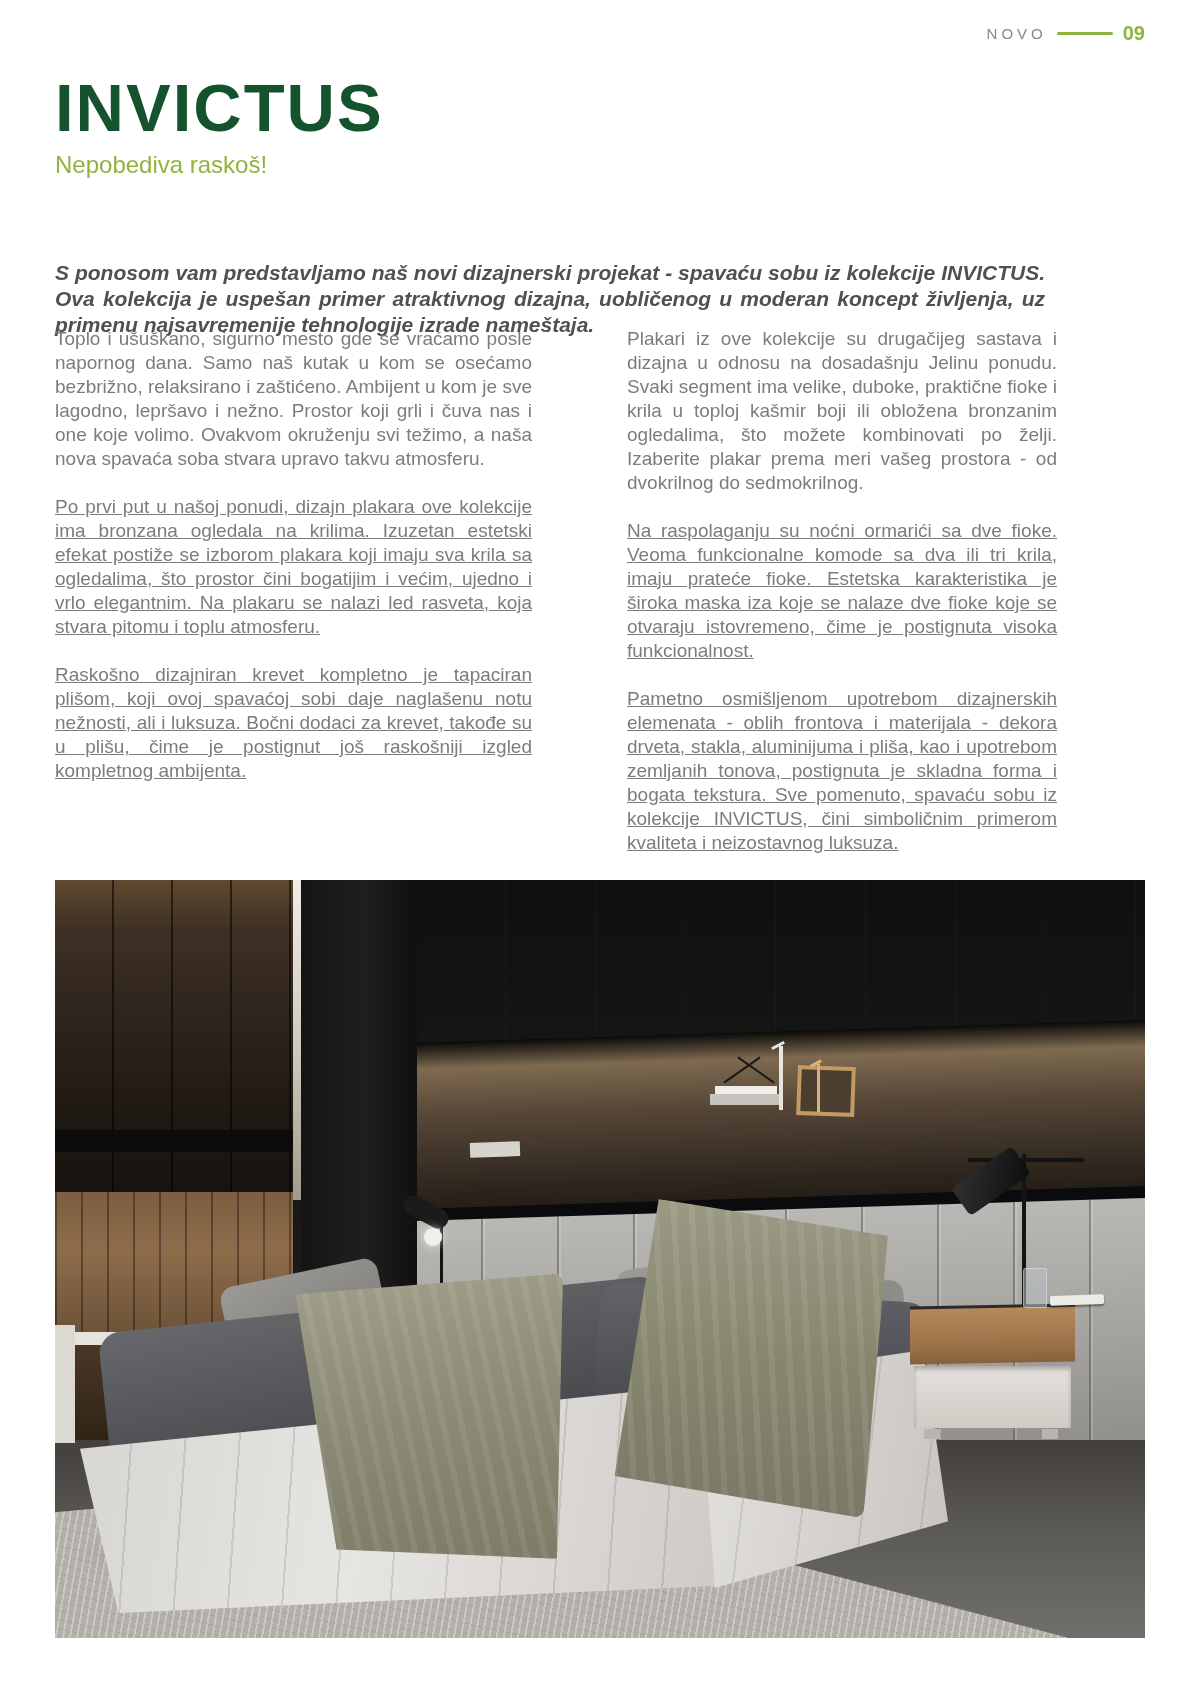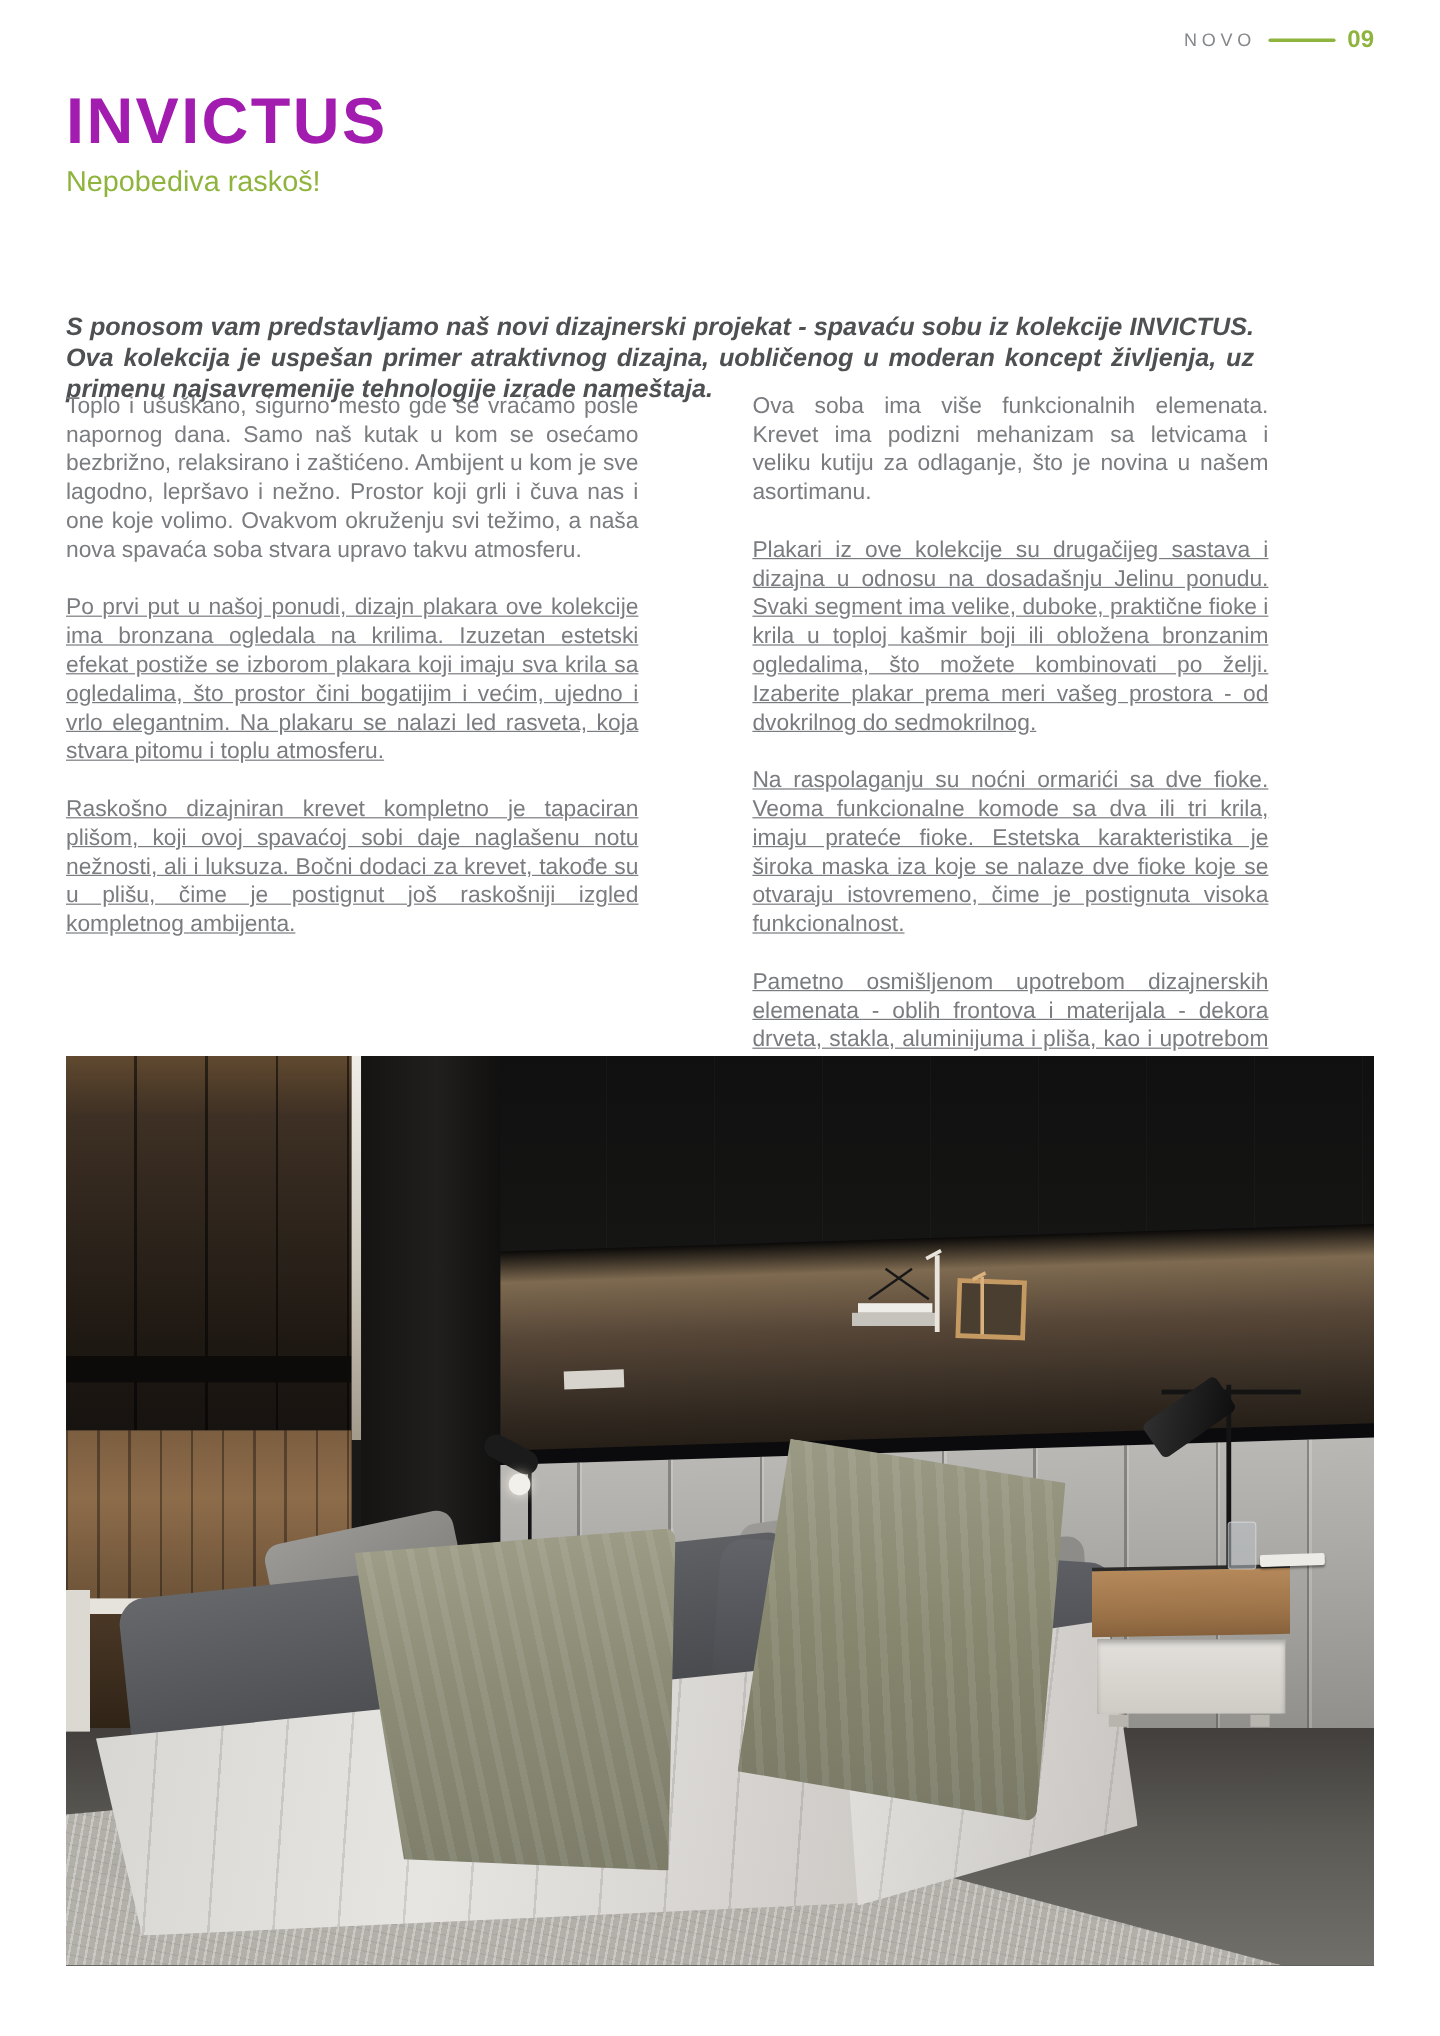--- a/index.html
+++ b/index.html
@@ -9,21 +9,21 @@
 
   
   .hdr { position:absolute; top:22px; right:55px; display:flex; align-items:center; gap:10px; }
   .novo { font-size:15px; letter-spacing:4px; color:#85878a; }
   .hline { display:inline-block; width:56px; height:3px; background:#8fb43e; border-radius:2px; }
   .pnum { font-size:20px; font-weight:bold; color:#8fb43e; }
 
   
   .titleblock { position:absolute; left:55px; top:72px; }
   .t1 { font-size:48px; font-weight:400; color:#58595b; letter-spacing:1px; line-height:1.05; }
-  .t2 { font-size:54px; font-weight:700; color:#a21caf; letter-spacing:2px; line-height:1.0; margin-top:2px; }
+  .t2 { font-size:67px; font-weight:700; color:#14532d; letter-spacing:2px; line-height:1.0; margin-top:2px; }
   .t3 { font-size:24px; font-weight:400; color:#8fb43e; margin-top:10px; }
 
   
   .intro { position:absolute; left:55px; top:260px; width:990px;
     font-size:21px; font-weight:700; font-style:italic; color:#4f5052;
     line-height:26px; text-align:justify; }
 
   
   .cols { position:absolute; left:55px; top:327px; width:1002px; display:flex; }
   .col { text-align:justify; font-size:19px; line-height:24px; color:#7b7c7f; }
@@ -176,21 +176,20 @@
 
   <p class="intro">S ponosom vam predstavljamo naš novi dizajnerski projekat - spavaću sobu iz kolekcije INVICTUS. Ova kolekcija je uspešan primer atraktivnog dizajna, uobličenog u moderan koncept življenja, uz primenu najsavremenije tehnologije izrade nameštaja.</p>
 
   <section class="cols">
     <div class="col left">
       <p>Toplo i ušuškano, sigurno mesto gde se vraćamo posle napornog dana. Samo naš kutak u kom se osećamo bezbrižno, relaksirano i zaštićeno. Ambijent u kom je sve lagodno, lepršavo i nežno. Prostor koji grli i čuva nas i one koje volimo. Ovakvom okruženju svi težimo, a naša nova spavaća soba stvara upravo takvu atmosferu.</p>
       <p>Po prvi put u našoj ponudi, dizajn plakara ove kolekcije ima bronzana ogledala na krilima. Izuzetan estetski efekat postiže se izborom plakara koji imaju sva krila sa ogledalima, što prostor čini bogatijim i većim, ujedno i vrlo elegantnim. Na plakaru se nalazi led rasveta, koja stvara pitomu i toplu atmosferu.</p>
       <p>Raskošno dizajniran krevet kompletno je tapaciran plišom, koji ovoj spavaćoj sobi daje naglašenu notu nežnosti, ali i luksuza. Bočni dodaci za krevet, takođe su u plišu, čime je postignut još raskošniji izgled kompletnog ambijenta.</p>
     </div>
     <div class="col right">
-      <p>Ova soba ima više funkcionalnih elemenata. Krevet ima podizni mehanizam sa letvicama i veliku kutiju za odlaganje, što je novina u našem asortimanu.</p>
       <p>Plakari iz ove kolekcije su drugačijeg sastava i dizajna u odnosu na dosadašnju Jelinu ponudu. Svaki segment ima velike, duboke, praktične fioke i krila u toploj kašmir boji ili obložena bronzanim ogledalima, što možete kombinovati po želji. Izaberite plakar prema meri vašeg prostora - od dvokrilnog do sedmokrilnog.</p>
       <p>Na raspolaganju su noćni ormarići sa dve fioke. Veoma funkcionalne komode sa dva ili tri krila, imaju prateće fioke. Estetska karakteristika je široka maska iza koje se nalaze dve fioke koje se otvaraju istovremeno, čime je postignuta visoka funkcionalnost.</p>
       <p>Pametno osmišljenom upotrebom dizajnerskih elemenata - oblih frontova i materijala - dekora drveta, stakla, aluminijuma i pliša, kao i upotrebom zemljanih tonova, postignuta je skladna forma i bogata tekstura. Sve pomenuto, spavaću sobu iz kolekcije INVICTUS, čini simboličnim primerom kvaliteta i neizostavnog luksuza.</p>
     </div>
   </section>
 
   <figure class="photo" role="img" aria-label="Spavaća soba INVICTUS - tapacirani krevet sa širokim uzglavljem, plakar i noćni ormarić">
     <div class="ph-wall"></div>
     <div class="ph-niche"></div>
     <div class="ph-ledge"></div>

